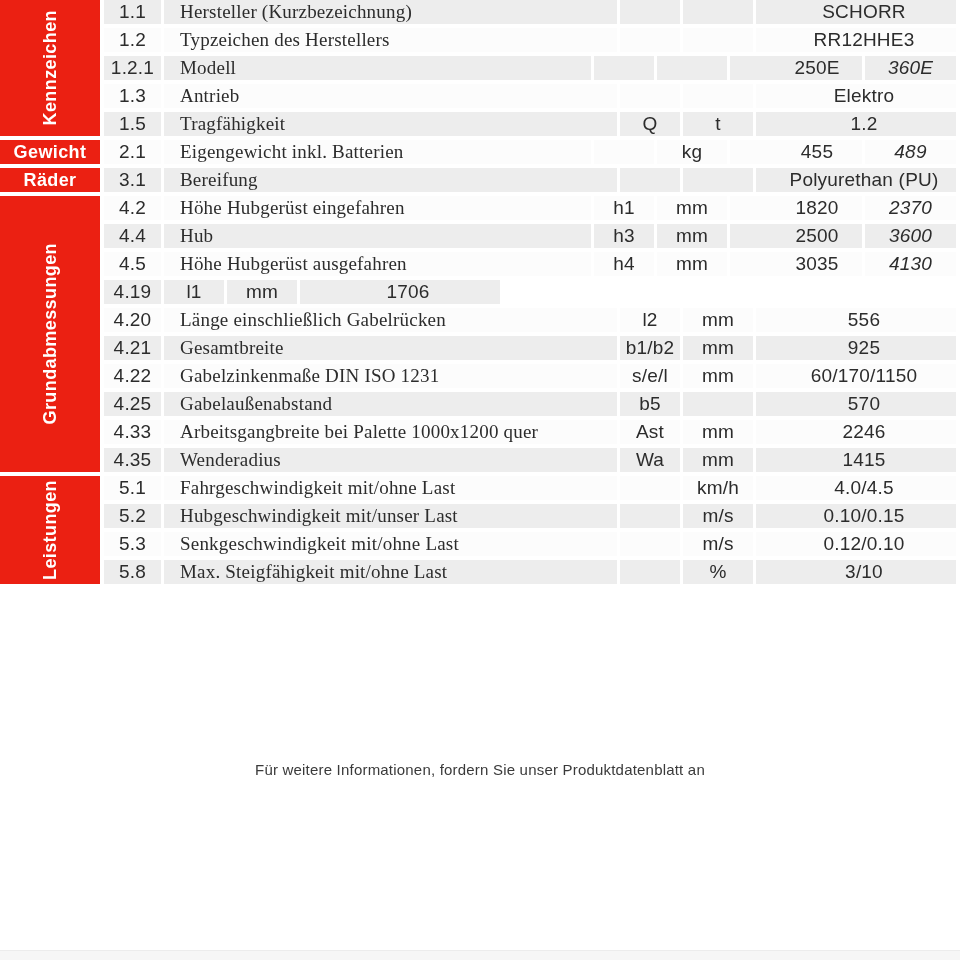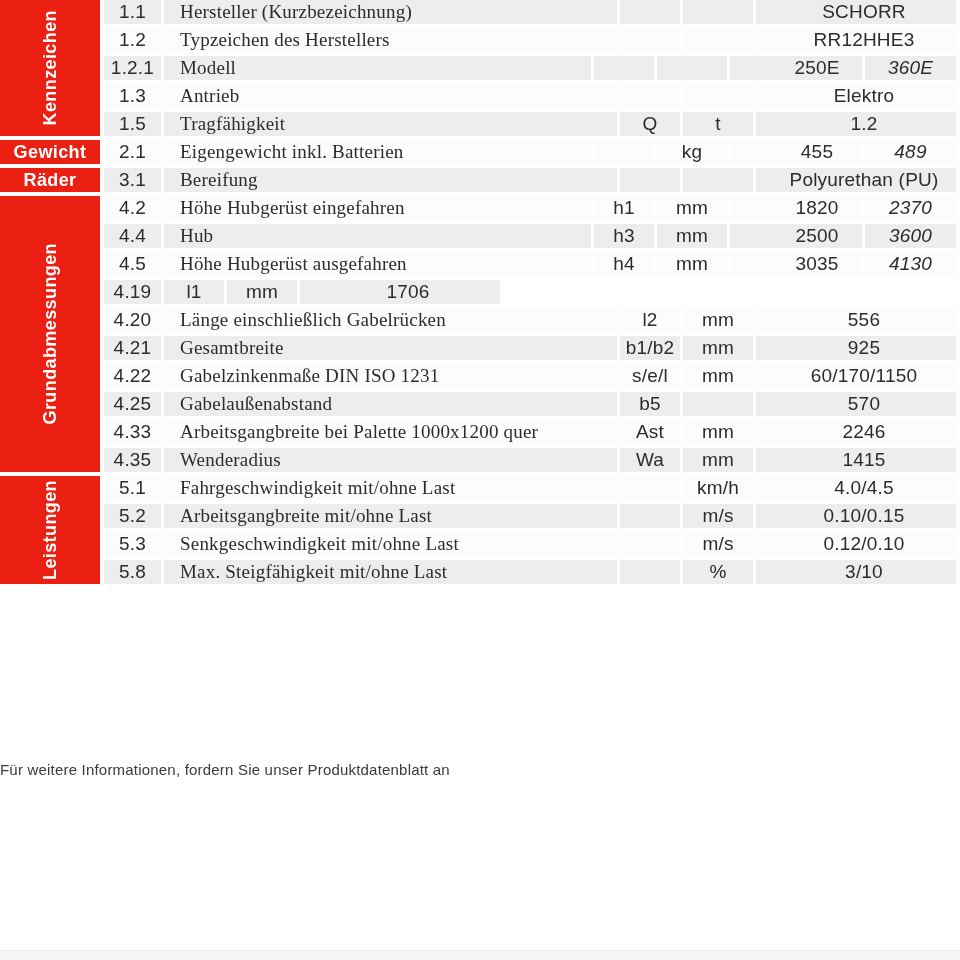--- a/index.html
+++ b/index.html
@@ -31,21 +31,21 @@
   .row.gray .cell{background:#ededed;}
   .row.white .cell{background:#fcfcfc;}
   .cell.num{flex:0 0 57px;}
   .cell.desc{flex:1 1 auto;justify-content:flex-start;padding-left:16px;font-family:Liberation Serif, serif;}
   .cell.sym{flex:0 0 60px;}
   .cell.unit{flex:0 0 70px;}
   .cell.val{flex:0 0 90px;padding-left:42px;}
   .cell.val2{flex:0 0 91px;font-style:italic;}
   .cell.merged{flex:0 0 184px;padding-left:16px;}
   .footer{
-    flex:1;display:flex;align-items:center;justify-content:flex-start;
+    flex:1;display:flex;align-items:center;justify-content:center;
     background:#ffffff;
   }
   .footer-note{font-size:15px;color:#3a3a3a;letter-spacing:0.2px;}
   .bottom-strip{height:9px;background:#f6f6f6;border-top:1px solid #ececec;}
 </style>
 </head>
 <body>
 
 <div class="sheet">
   <div class="table-area" id="table-area">
@@ -207,21 +207,21 @@
         <div class="rows">
           <div class="row white">
             <div class="cell num">5.1</div>
             <div class="cell desc">Fahrgeschwindigkeit mit/ohne Last</div>
             <div class="cell sym"></div>
             <div class="cell unit">km/h</div>
             <div class="cell merged">4.0/4.5</div>
           </div>
           <div class="row gray">
             <div class="cell num">5.2</div>
-            <div class="cell desc">Arbeitsgangbreite mit/ohne Last</div>
+            <div class="cell desc">Hubgeschwindigkeit mit/unser Last</div>
             <div class="cell sym"></div>
             <div class="cell unit">m/s</div>
             <div class="cell merged">0.10/0.15</div>
           </div>
           <div class="row white">
             <div class="cell num">5.3</div>
             <div class="cell desc">Senkgeschwindigkeit mit/ohne Last</div>
             <div class="cell sym"></div>
             <div class="cell unit">m/s</div>
             <div class="cell merged">0.12/0.10</div>

